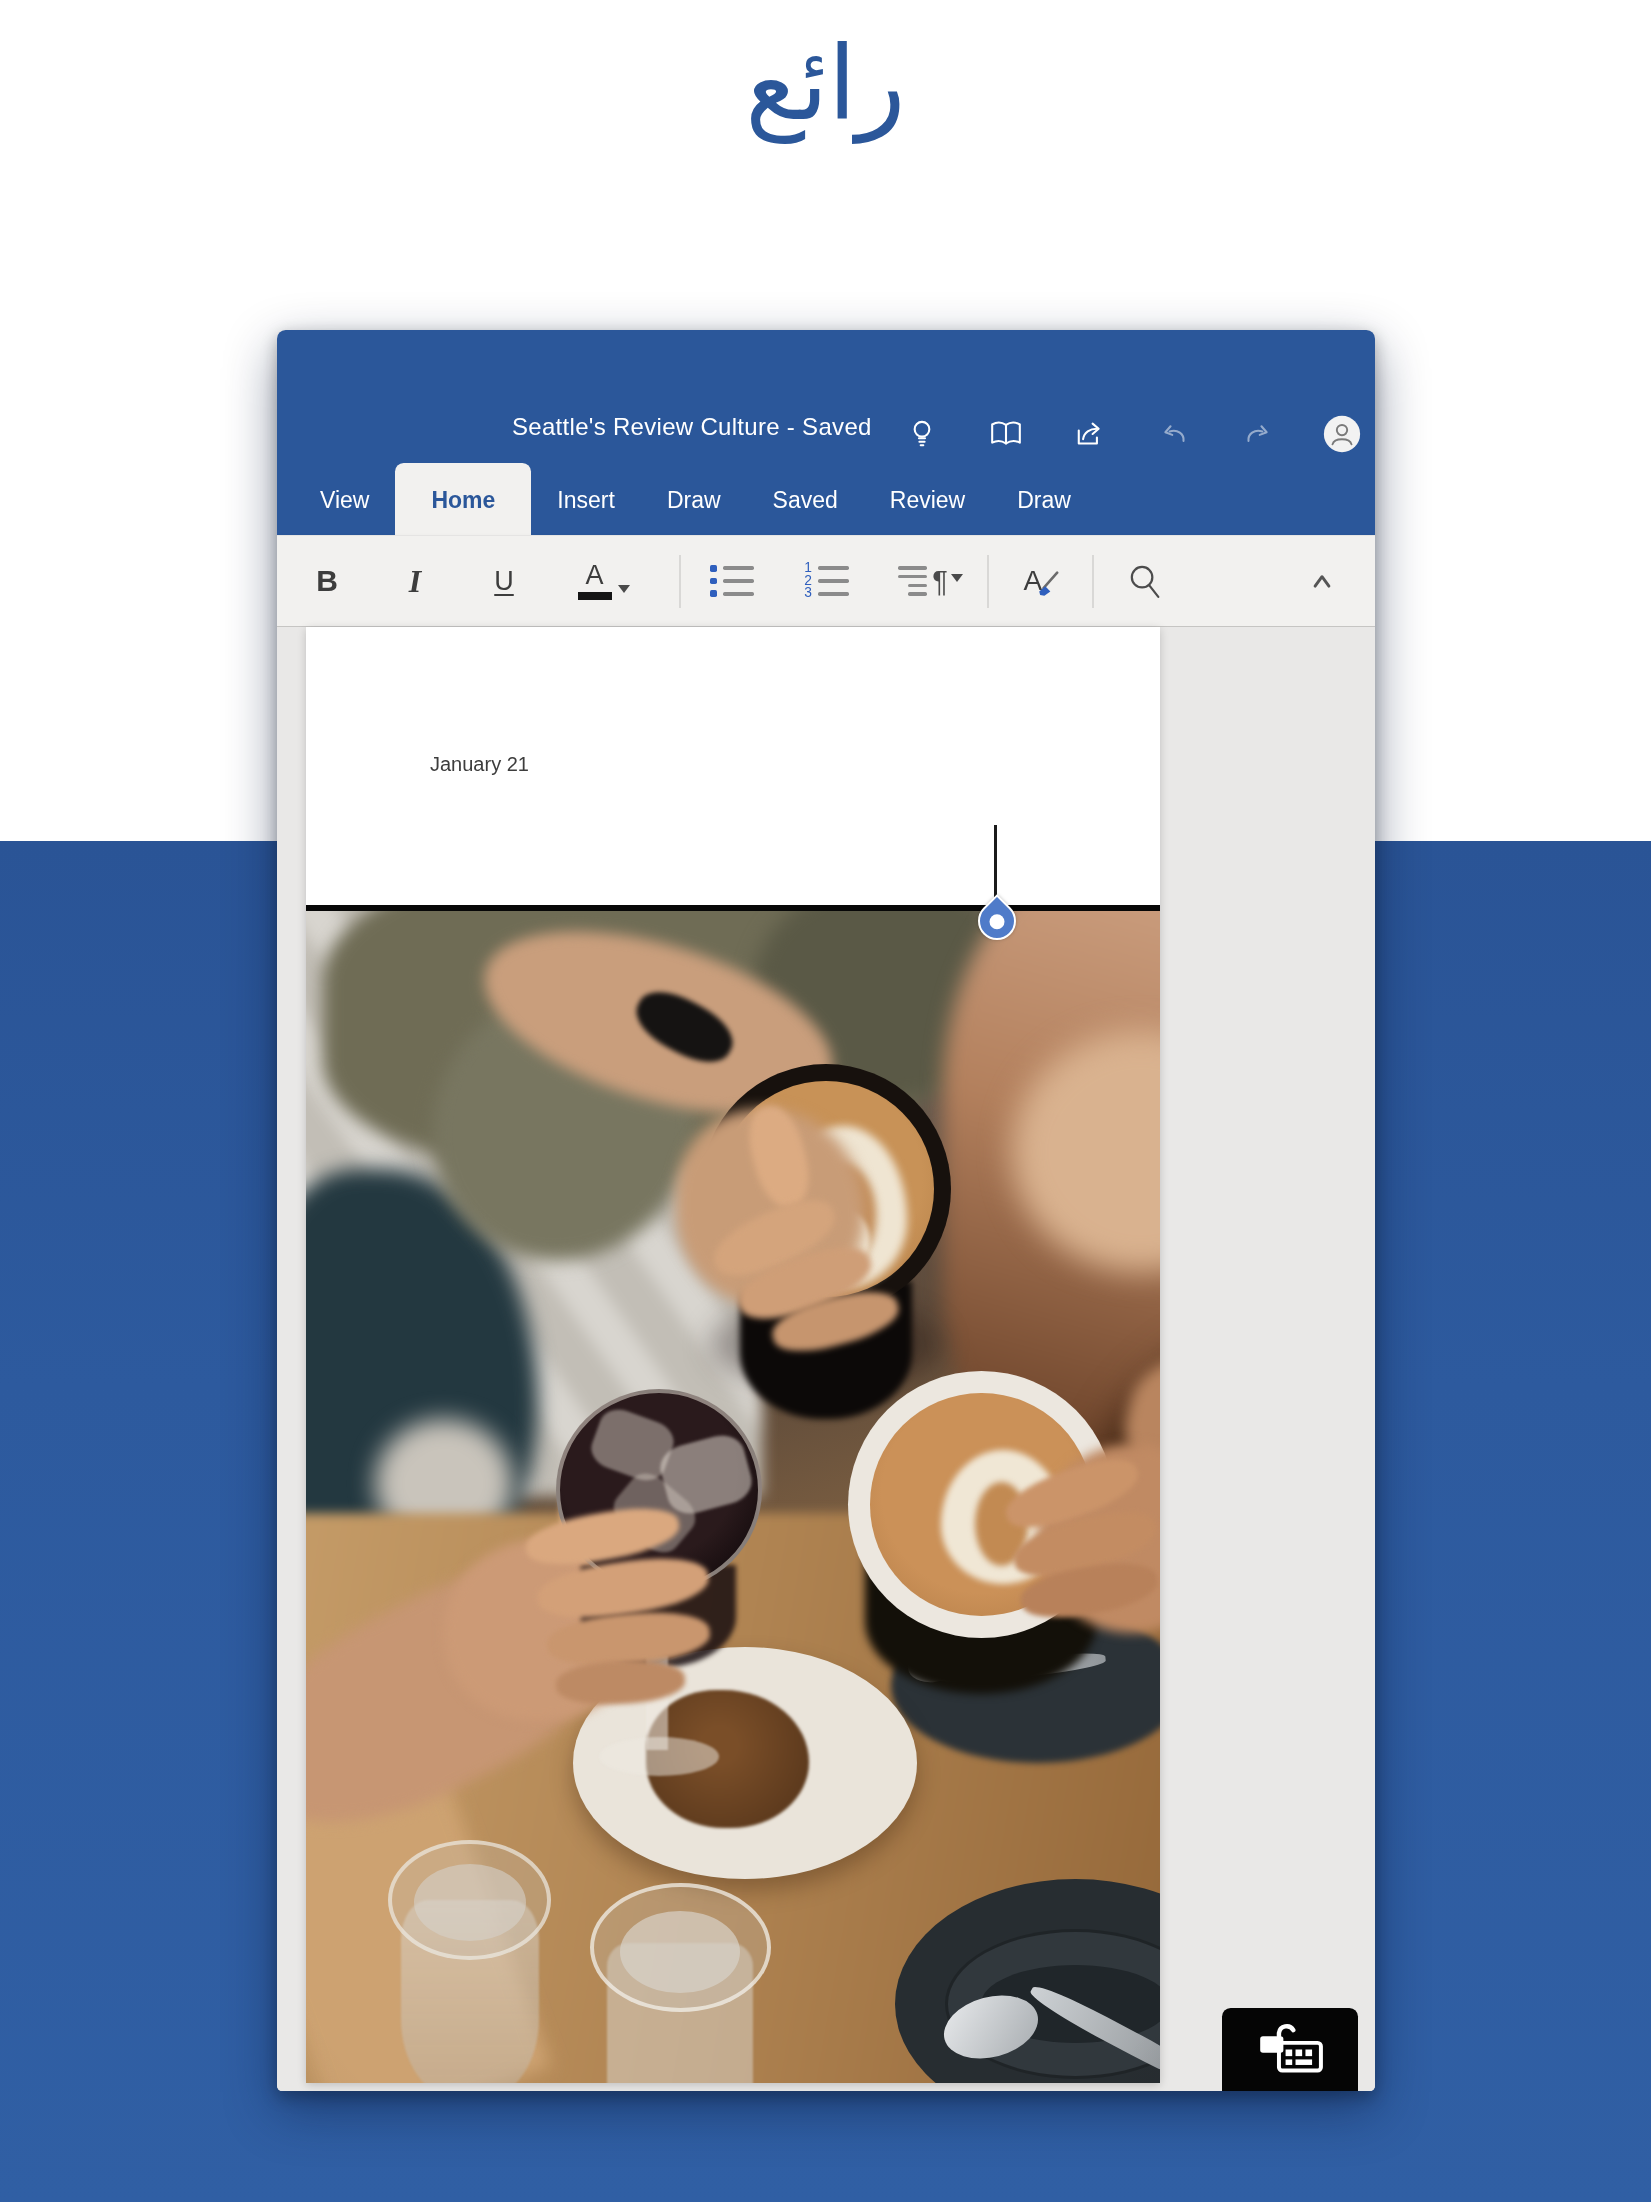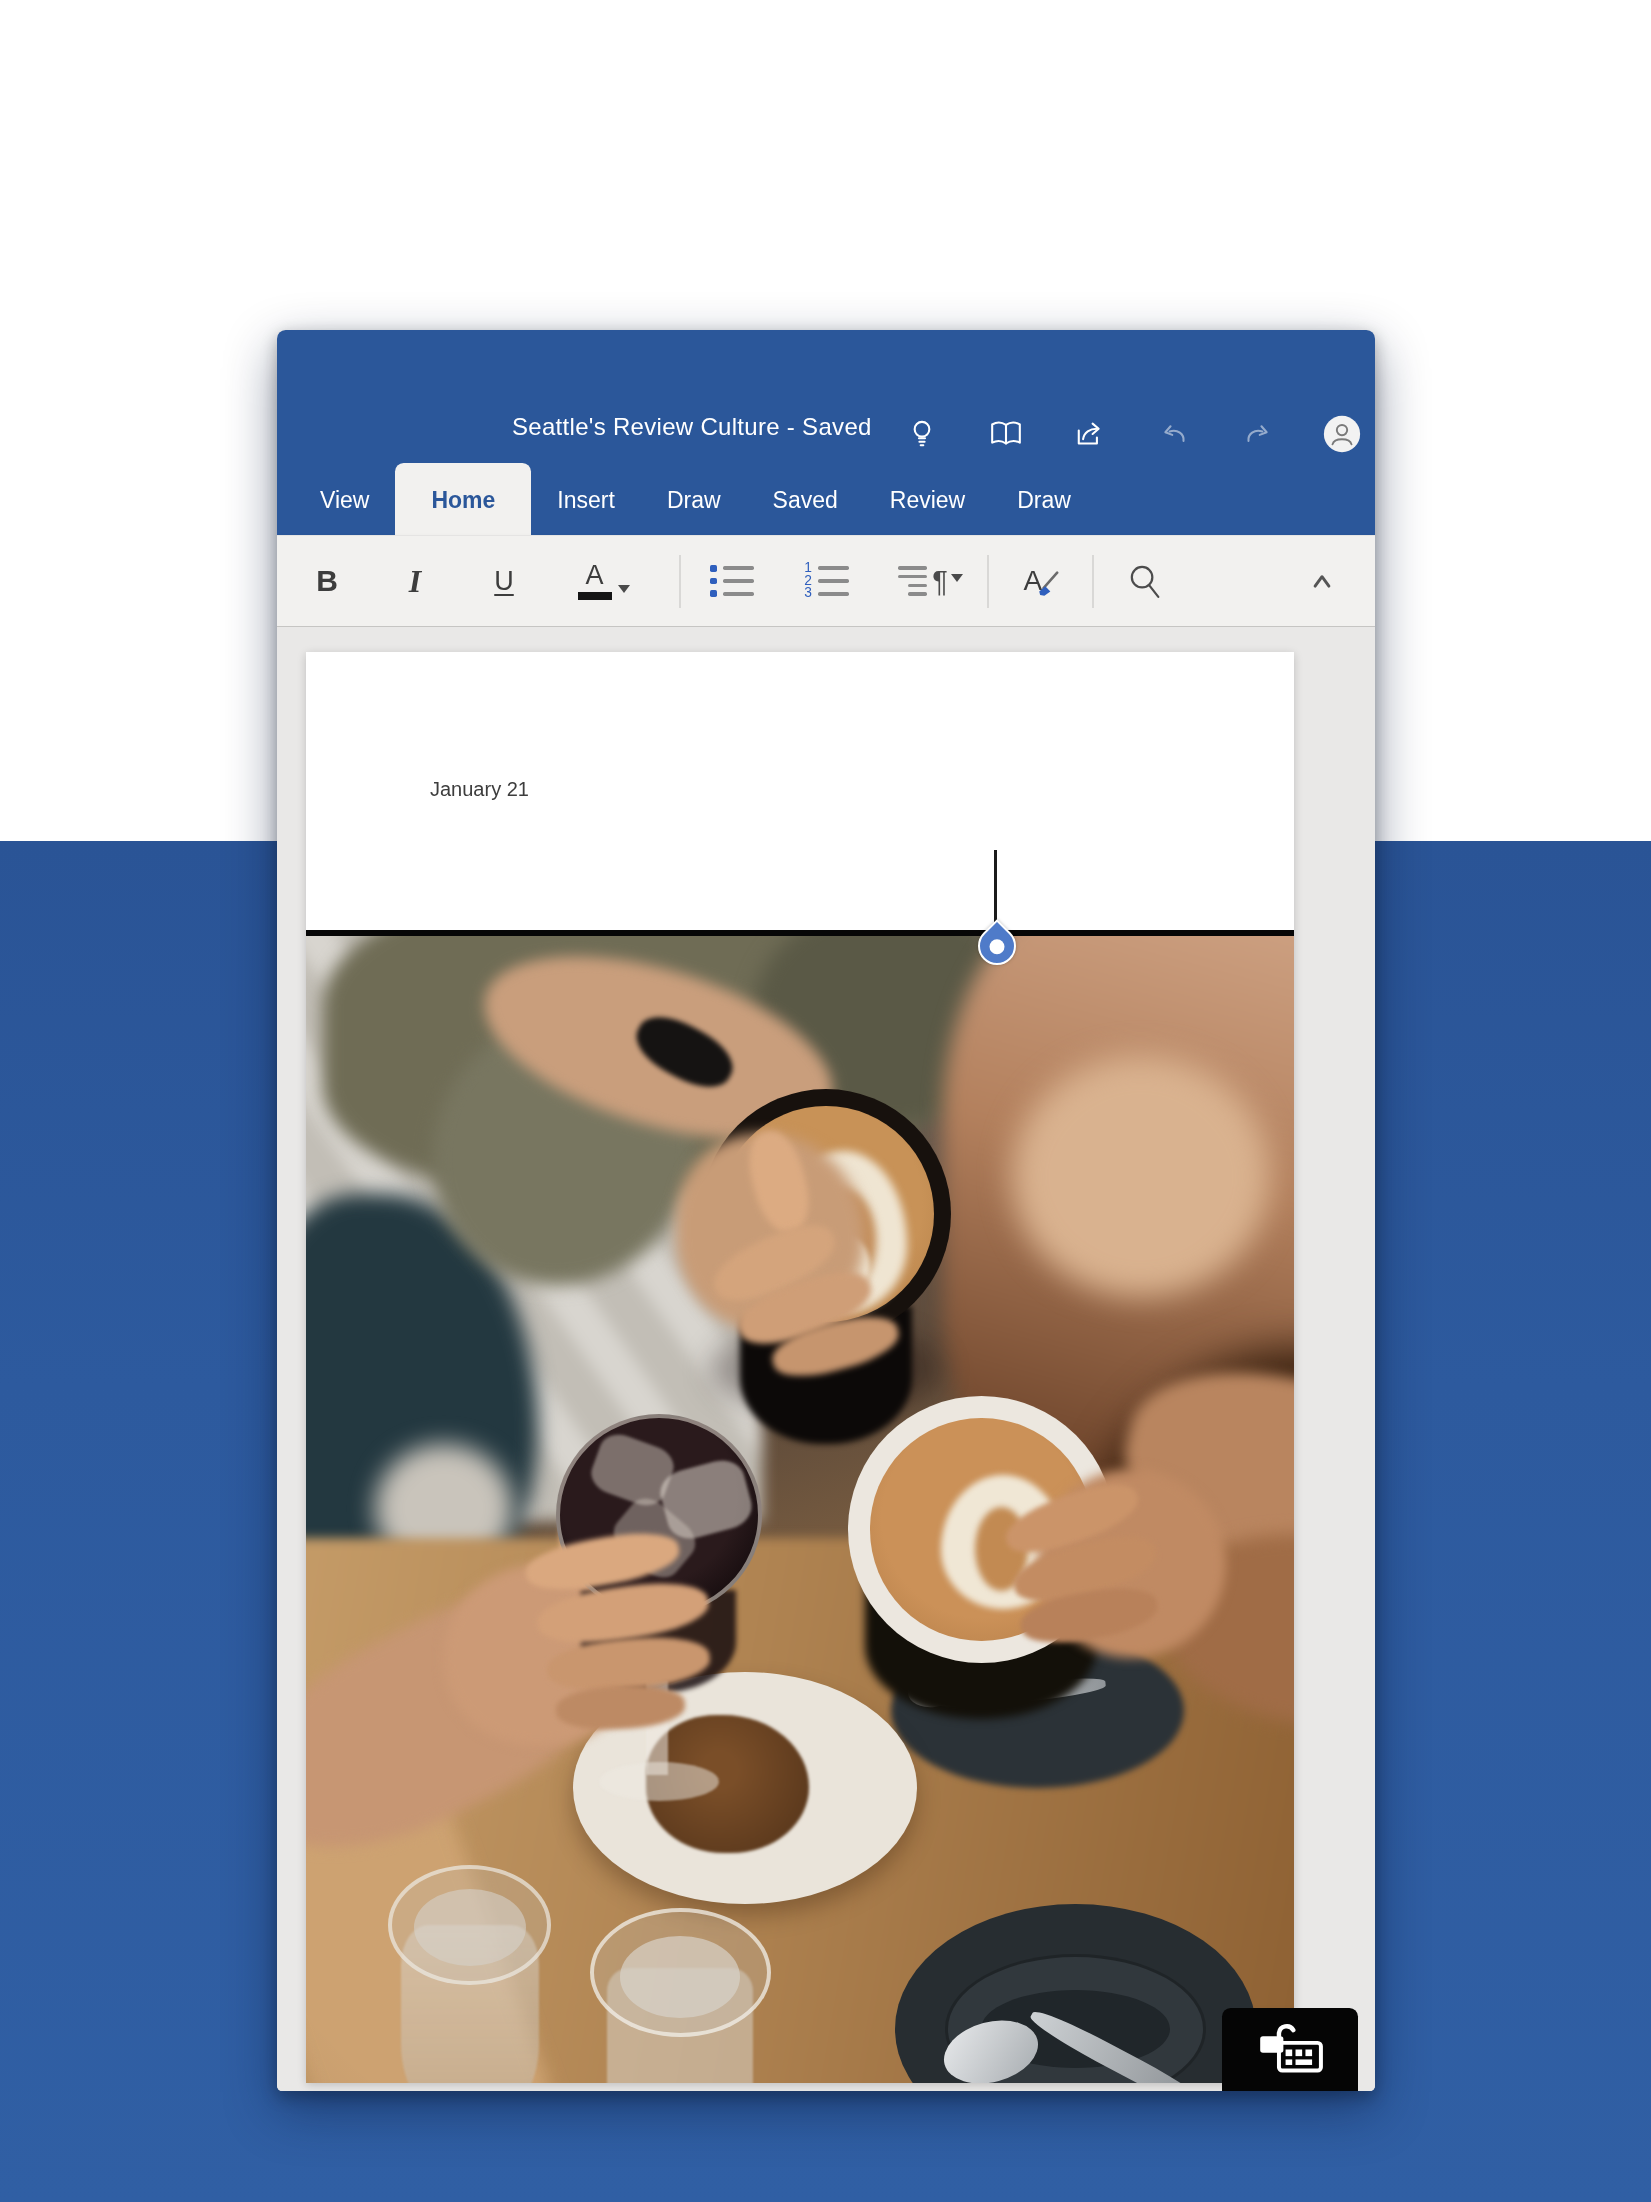--- a/index.html
+++ b/index.html
@@ -44,21 +44,21 @@
   .ind .ln{width:29px;}
   .ind .ln.short{width:19px;margin-left:10.3px;}
   .pil{font-size:29px;color:#4a4a4a;margin-right:3.4px;line-height:1;}
   .fx{width:52px;margin-right:22.4px;position:relative;}
   .fx .a{font-size:28px;color:#3d3d3d;}
   .spacer{flex:1;}
   .chev{margin-right:34px;}
 
   
   .docarea{position:absolute;top:297px;bottom:0;left:0;right:0;background:#e9e8e7;}
-  .page{position:absolute;left:29px;top:0;width:988px;bottom:8px;background:#fff;box-shadow:0 1.7px 8.6px rgba(0,0,0,.18);margin-top:25px;}
+  .page{position:absolute;left:29px;top:0;width:854px;bottom:8px;background:#fff;box-shadow:0 1.7px 8.6px rgba(0,0,0,.18);}
   .doc-date{position:absolute;left:124px;top:126px;font-size:20px;color:#3d3d3d;}
   .doc-title{position:absolute;left:122px;top:189px;font-size:54px;letter-spacing:-0.9px;color:#151515;white-space:nowrap;}
   .caret{position:absolute;left:688px;top:198px;width:2.6px;height:76px;background:#1b1b1b;}
   .drop{position:absolute;left:672px;top:275px;width:34px;height:34px;background:#4f7bc9;border:2.6px solid #fff;
     border-radius:0 50% 50% 50%;transform:rotate(45deg);z-index:6;box-shadow:0 0 3.4px rgba(0,0,0,.25);}
   .drop::after{content:"";position:absolute;inset:9.5px;background:#fff;border-radius:50%;}
 
   
   .photo{position:absolute;left:0;right:0;top:278px;bottom:0;border-top:6px solid #070707;
     background:linear-gradient(160deg,#9a9287 0%,#6e6156 22%,#5d4a3a 42%,#8a6844 62%,#a87e4f 80%,#8a6138 100%);}
@@ -137,20 +137,21 @@
 
   .kbd{position:absolute;right:17px;bottom:0;width:136px;height:83px;background:#050505;border-radius:8.6px 8.6px 0 0;
     display:flex;align-items:center;justify-content:center;z-index:8;}
   .kbd svg{width:72px;height:53px;display:block;}
 </style>
 </head>
 <body>
 
 <div class="canvas">
   <div class="bg-bottom"></div>
+  <div class="headline">رائع</div>
 
   <div class="win">
 
     <div class="titlebar">
       <div class="tb-title">Seattle's Review Culture - Saved</div>
       <div class="tb-icons">
         <svg class="ticon" viewBox="0 0 44 44" fill="none" stroke="#fff" stroke-width="2.4" stroke-linecap="round" stroke-linejoin="round">
           <circle cx="22" cy="16.5" r="8.5"></circle>
             <path d="M18.5 27h7M19 31h6M20.5 35h3"></path>
         </svg>

